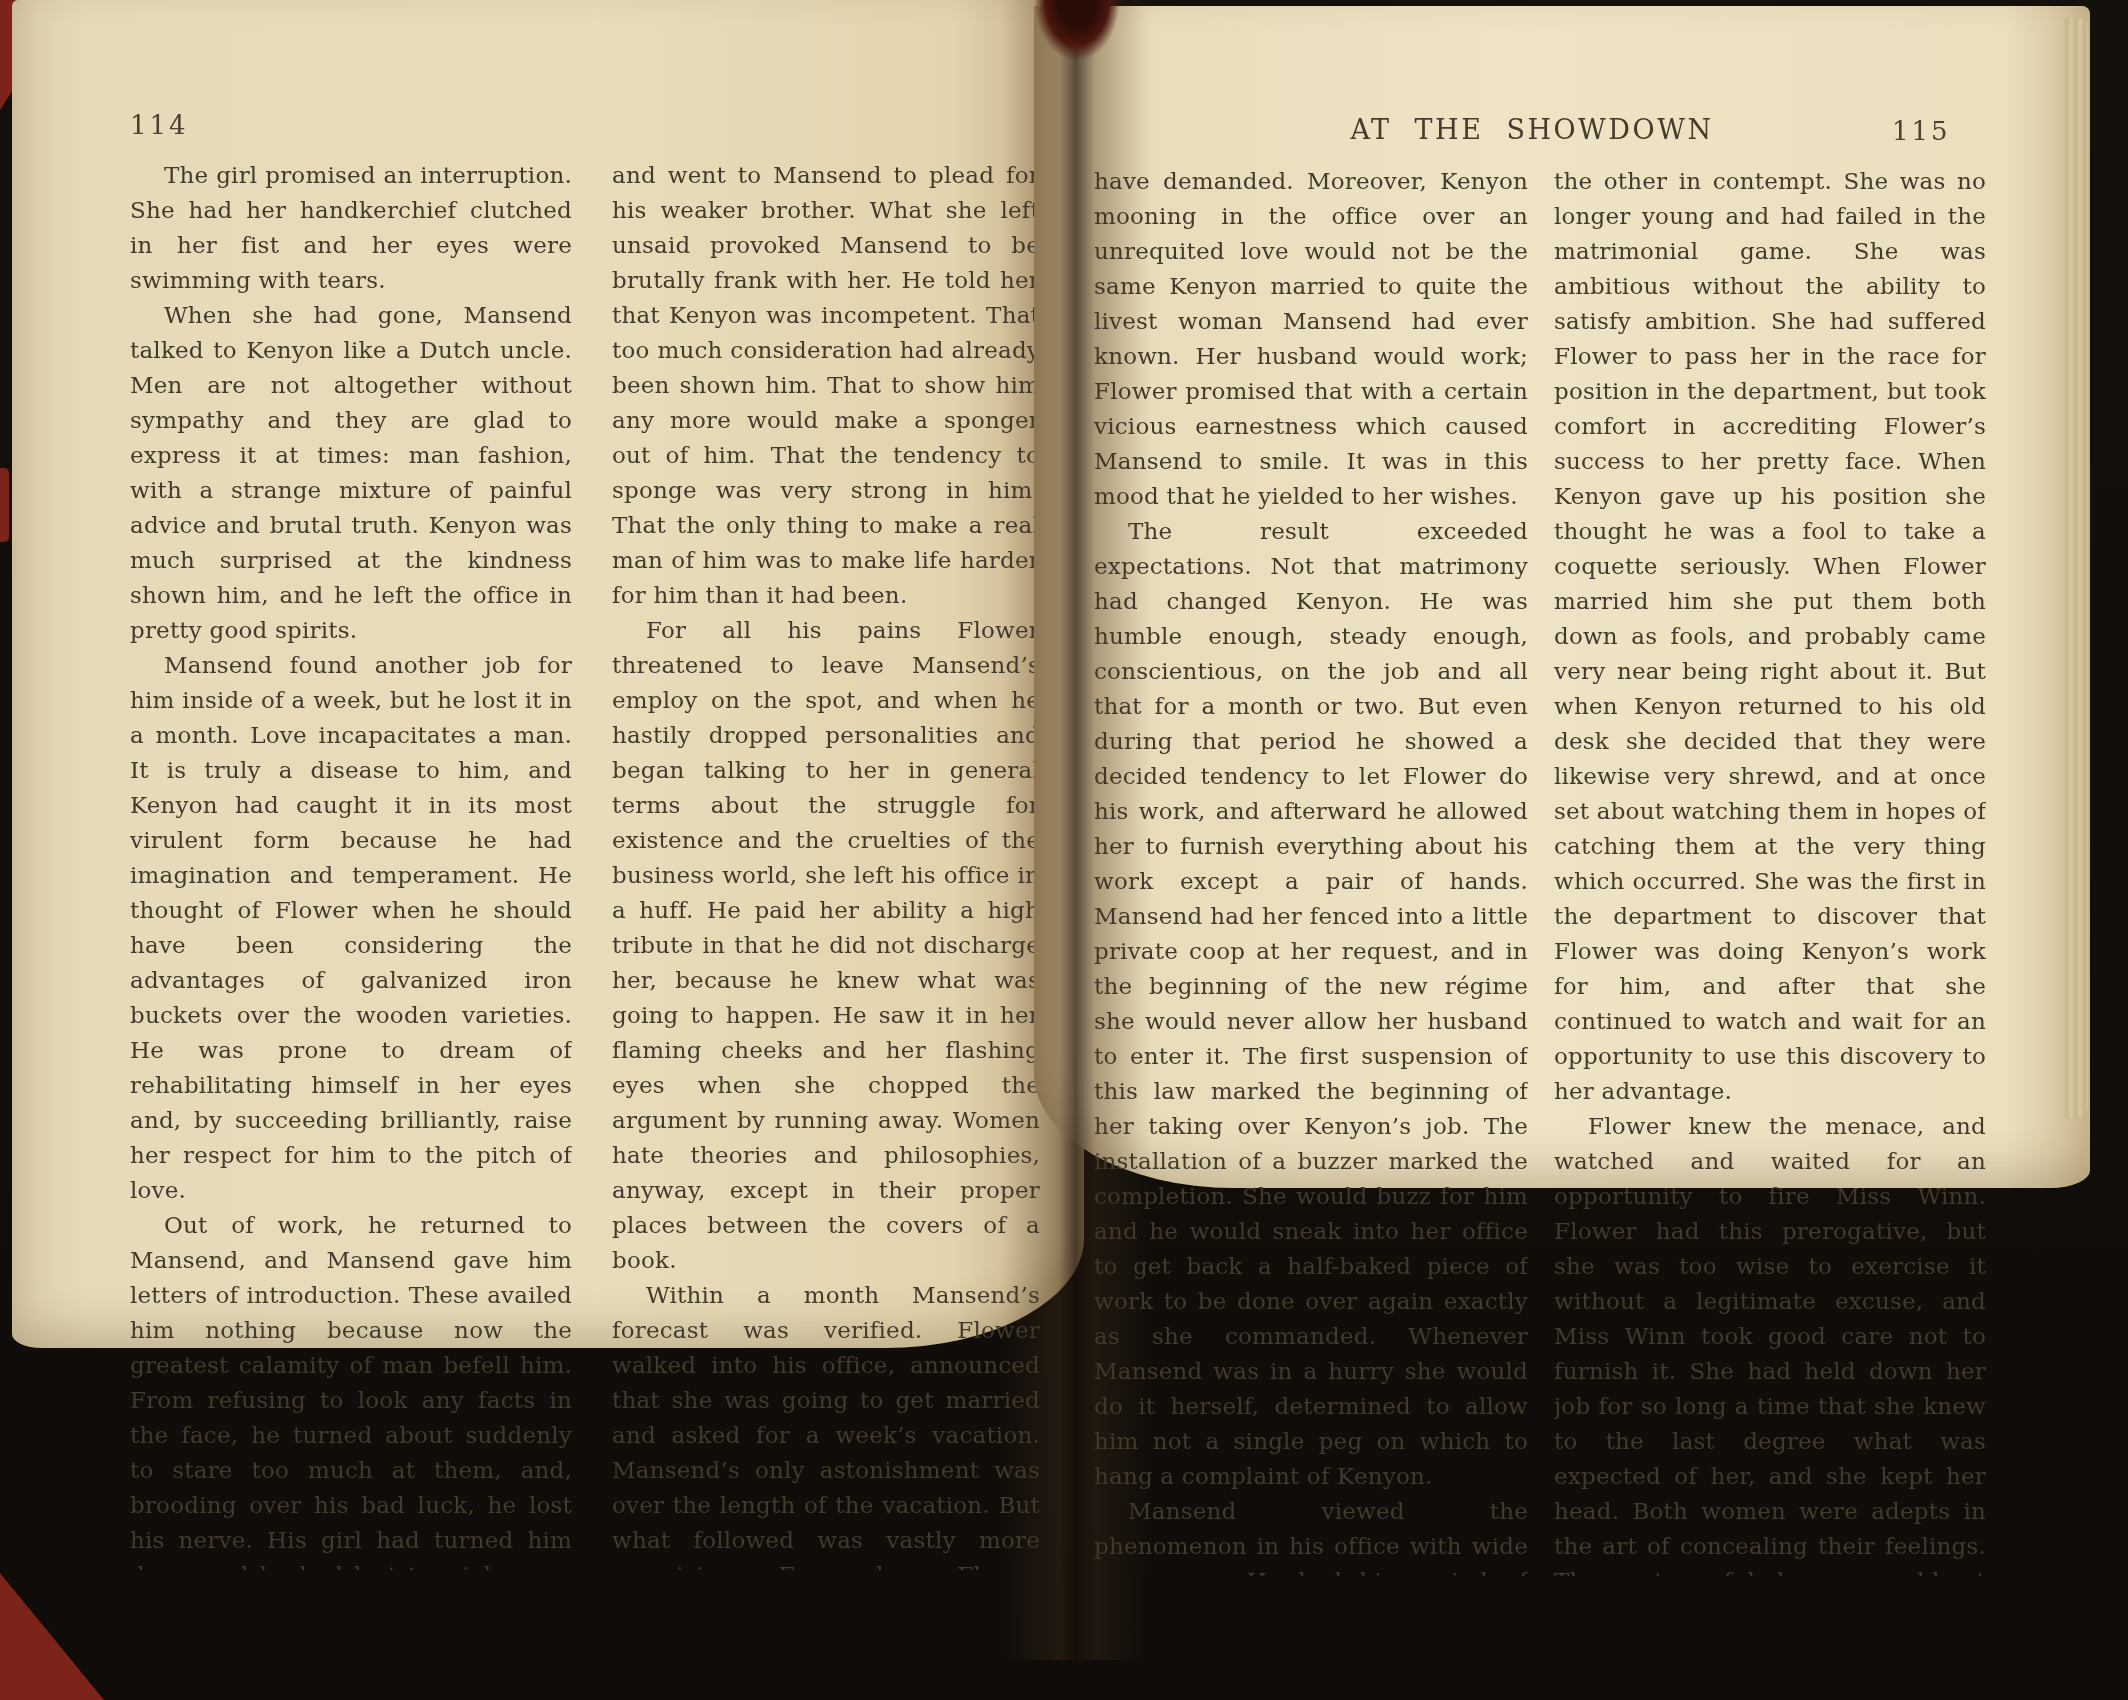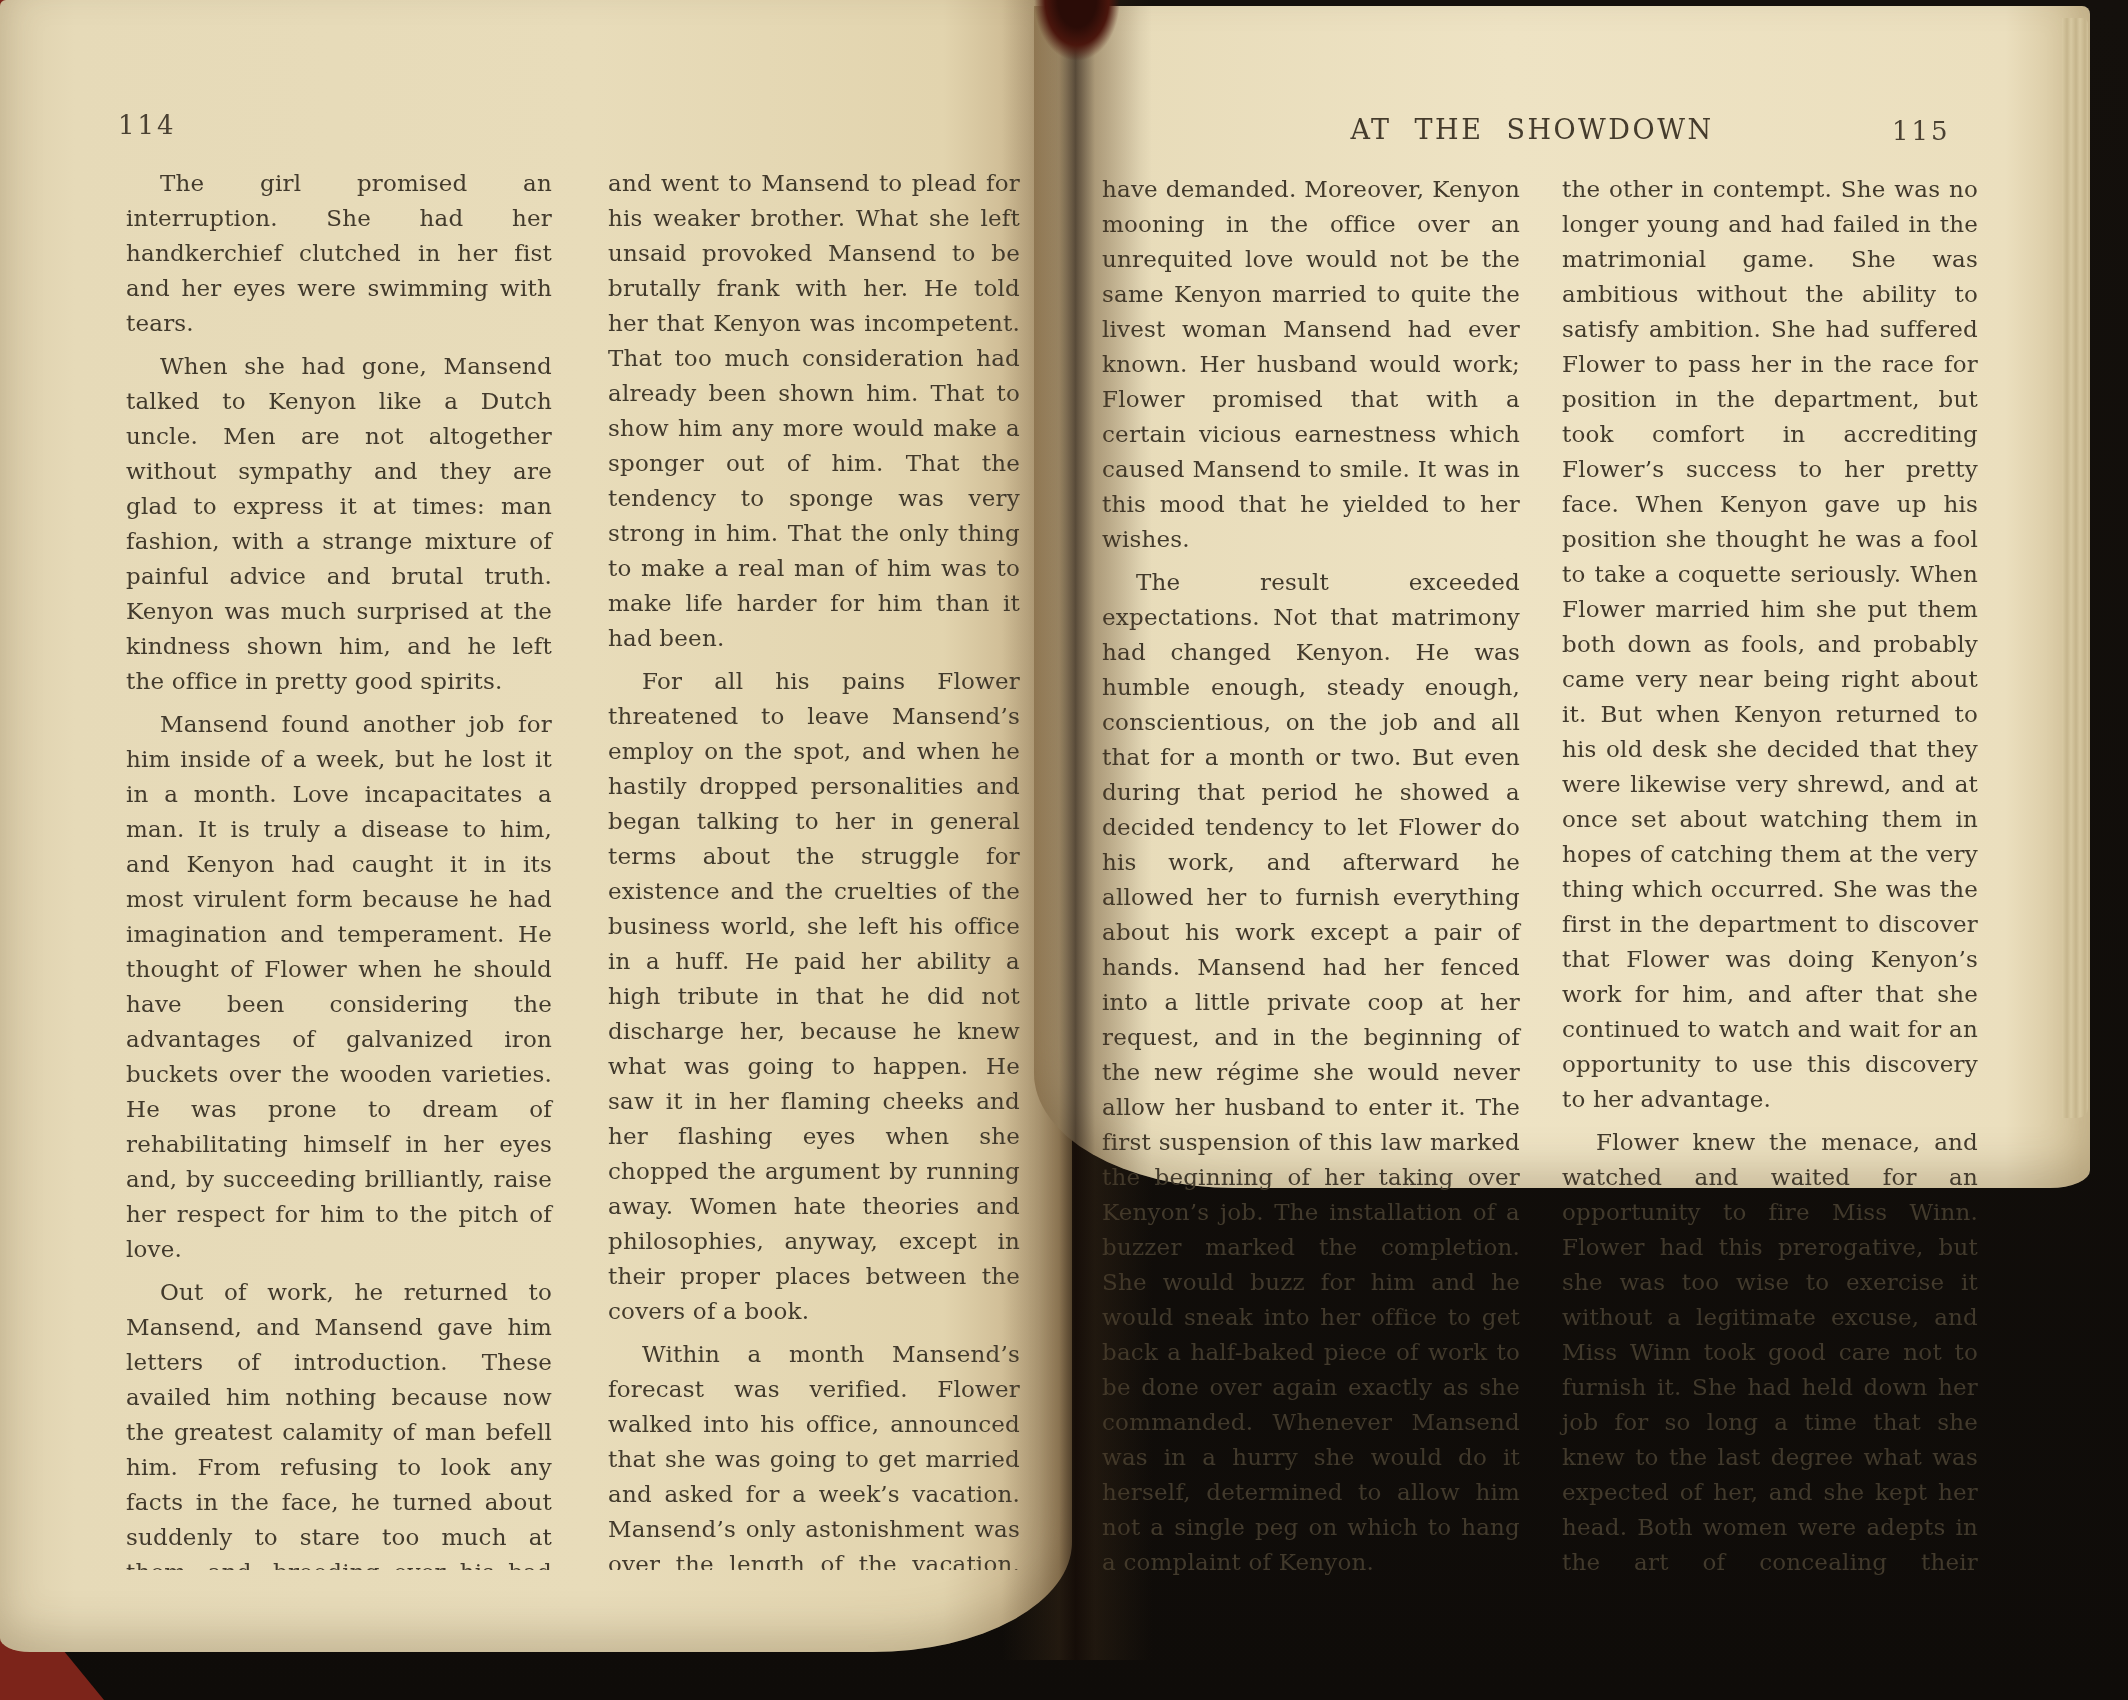--- a/index.html
+++ b/index.html
@@ -11,21 +11,21 @@
   
   .cover{position:absolute;background:#7c241a;}
   .cover.tl{left:0;top:0;width:70px;height:110px;
     clip-path:polygon(0 0,100% 0,0 100%);}
   .cover.notch{left:0;top:468px;width:9px;height:74px;border-radius:0 5px 5px 0;}
   .cover.bl{left:0;top:1562px;width:104px;height:138px;
     clip-path:polygon(0 8%,100% 100%,0 100%);}
   
   .page{position:absolute;top:0;}
   .page.left{
-    left:0;width:1072px;height:1652px;
+    left:12px;width:1072px;height:1348px;
     background:linear-gradient(90deg,#dcceab 0%,#e6dab8 7%,#e8dcba 55%,#e2d4ae 88%,#c6b189 97%,#a98f66 100%);
     border-radius:6px 0 200px 30px / 6px 0 110px 14px;
     box-shadow:inset 0 -18px 40px rgba(90,70,40,.25);
   }
   .page.right{
     left:1034px;top:6px;width:1056px;height:1182px;
     background:linear-gradient(90deg,#ab9168 0%,#cdb991 3%,#e8dcba 10%,#eee3c4 45%,#ebdfbe 92%,#d3c29a 99%);
     border-radius:0 8px 40px 200px / 0 8px 18px 115px;
     box-shadow:inset 0 -18px 40px rgba(90,70,40,.25);
   }
@@ -36,21 +36,21 @@
   .gutter{position:absolute;left:1002px;top:0;width:150px;height:1660px;pointer-events:none;
     background:linear-gradient(90deg,rgba(70,50,28,0) 0%,rgba(70,50,28,.35) 38%,rgba(25,14,8,.65) 49%,rgba(70,50,28,.30) 62%,rgba(70,50,28,0) 100%);}
   .gutter-top{position:absolute;left:1022px;top:0;width:110px;height:80px;pointer-events:none;
     background:radial-gradient(ellipse 55px 78px at 50% 0%,#2a0c07 35%,#4a160d 58%,rgba(42,12,7,0) 78%);}
   
   .folio{position:absolute;top:110px;font-size:26px;letter-spacing:3px;color:#4a4132;}
   .running-head{position:absolute;top:108px;font-size:27px;letter-spacing:2.5px;word-spacing:12px;
     color:#453c2d;text-align:center;}
   .col{position:absolute;top:158px;height:1412px;overflow:hidden;
     font-size:23px;line-height:35px;color:#423a2c;text-align:justify;letter-spacing:.2px;}
-  .para{margin:8px;}
+  .para{margin:0;}
   .para.indent{text-indent:34px;}
 </style>
 </head>
 <body>
 
 <div class="stage">
 
   <div class="cover tl"></div>
   <div class="cover notch"></div>
   <div class="cover bl"></div>

